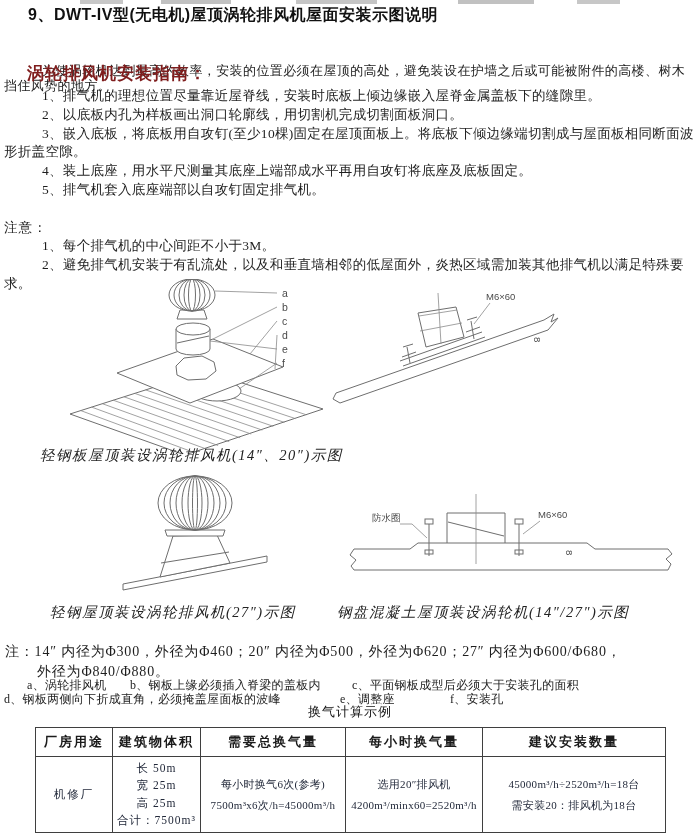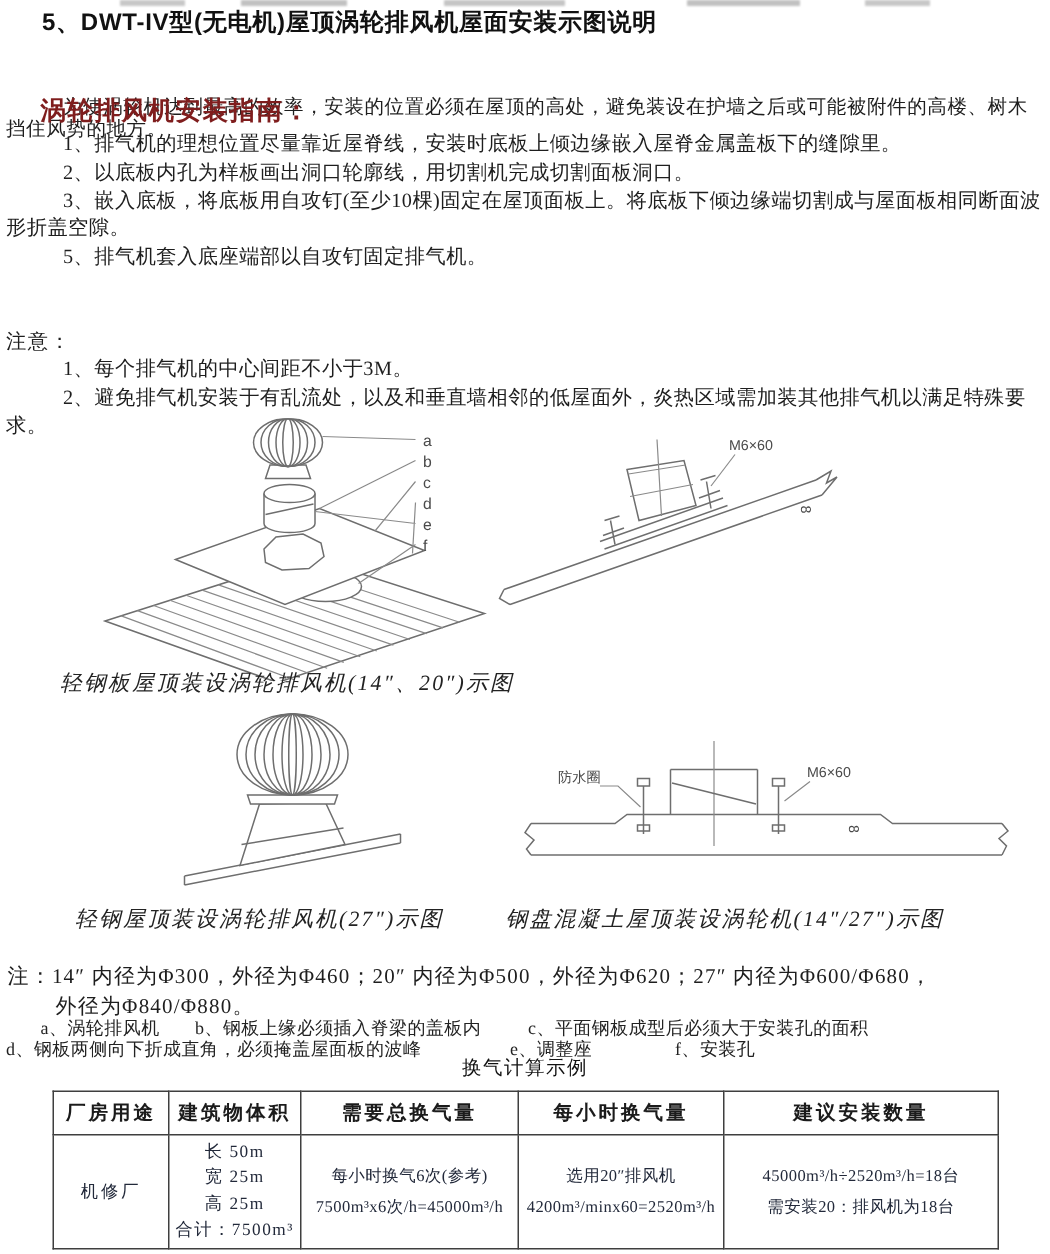--- a/index.html
+++ b/index.html
@@ -50,30 +50,31 @@
     linear-gradient(90deg,#9a9a9a 0 8%,transparent 8% 15%,#8f8f8f 15% 28%,transparent 28% 40%,#969696 40% 55%,transparent 55% 70%,#8f8f8f 70% 84%,transparent 84% 92%,#9a9a9a 92% 100%);
     opacity:.55;filter:blur(.6px);}
 </style>
 </head>
 <body>
 
 <div id="page">
 
   <div class="abs artifact"></div>
 
-  <div class="abs doc-title">5、DWT-IV型(无电机)屋顶涡轮排风机屋面安装示图说明</div>
+  <div class="abs doc-title">9、DWT-IV型(无电机)屋顶涡轮排风机屋面安装示图说明</div>
 
   <div class="abs intro">为使涡轮机达到最高的效率，安装的位置必须在屋顶的高处，避免装设在护墙之后或可能被附件的高楼、树木挡住风势的地方。</div>
 
   <div class="abs guide-heading">涡轮排风机安装指南：</div>
 
   <div class="abs steps">
     <div class="step">1、排气机的理想位置尽量靠近屋脊线，安装时底板上倾边缘嵌入屋脊金属盖板下的缝隙里。</div>
     <div class="step">2、以底板内孔为样板画出洞口轮廓线，用切割机完成切割面板洞口。</div>
     <div class="step">3、嵌入底板，将底板用自攻钉(至少10棵)固定在屋顶面板上。将底板下倾边缘端切割成与屋面板相同断面波形折盖空隙。</div>
+    <div class="step">4、装上底座，用水平尺测量其底座上端部成水平再用自攻钉将底座及底板固定。</div>
     <div class="step">5、排气机套入底座端部以自攻钉固定排气机。</div>
   </div>
 
   <div class="abs notice-heading">注意：</div>
   <div class="abs notices">
     <div class="note-item">1、每个排气机的中心间距不小于3M。</div>
     <div class="note-item">2、避免排气机安装于有乱流处，以及和垂直墙相邻的低屋面外，炎热区域需加装其他排气机以满足特殊要求。</div>
   </div>
 
   <div class="fig" style="left:55px;top:279px;width:290px;height:175px;">

